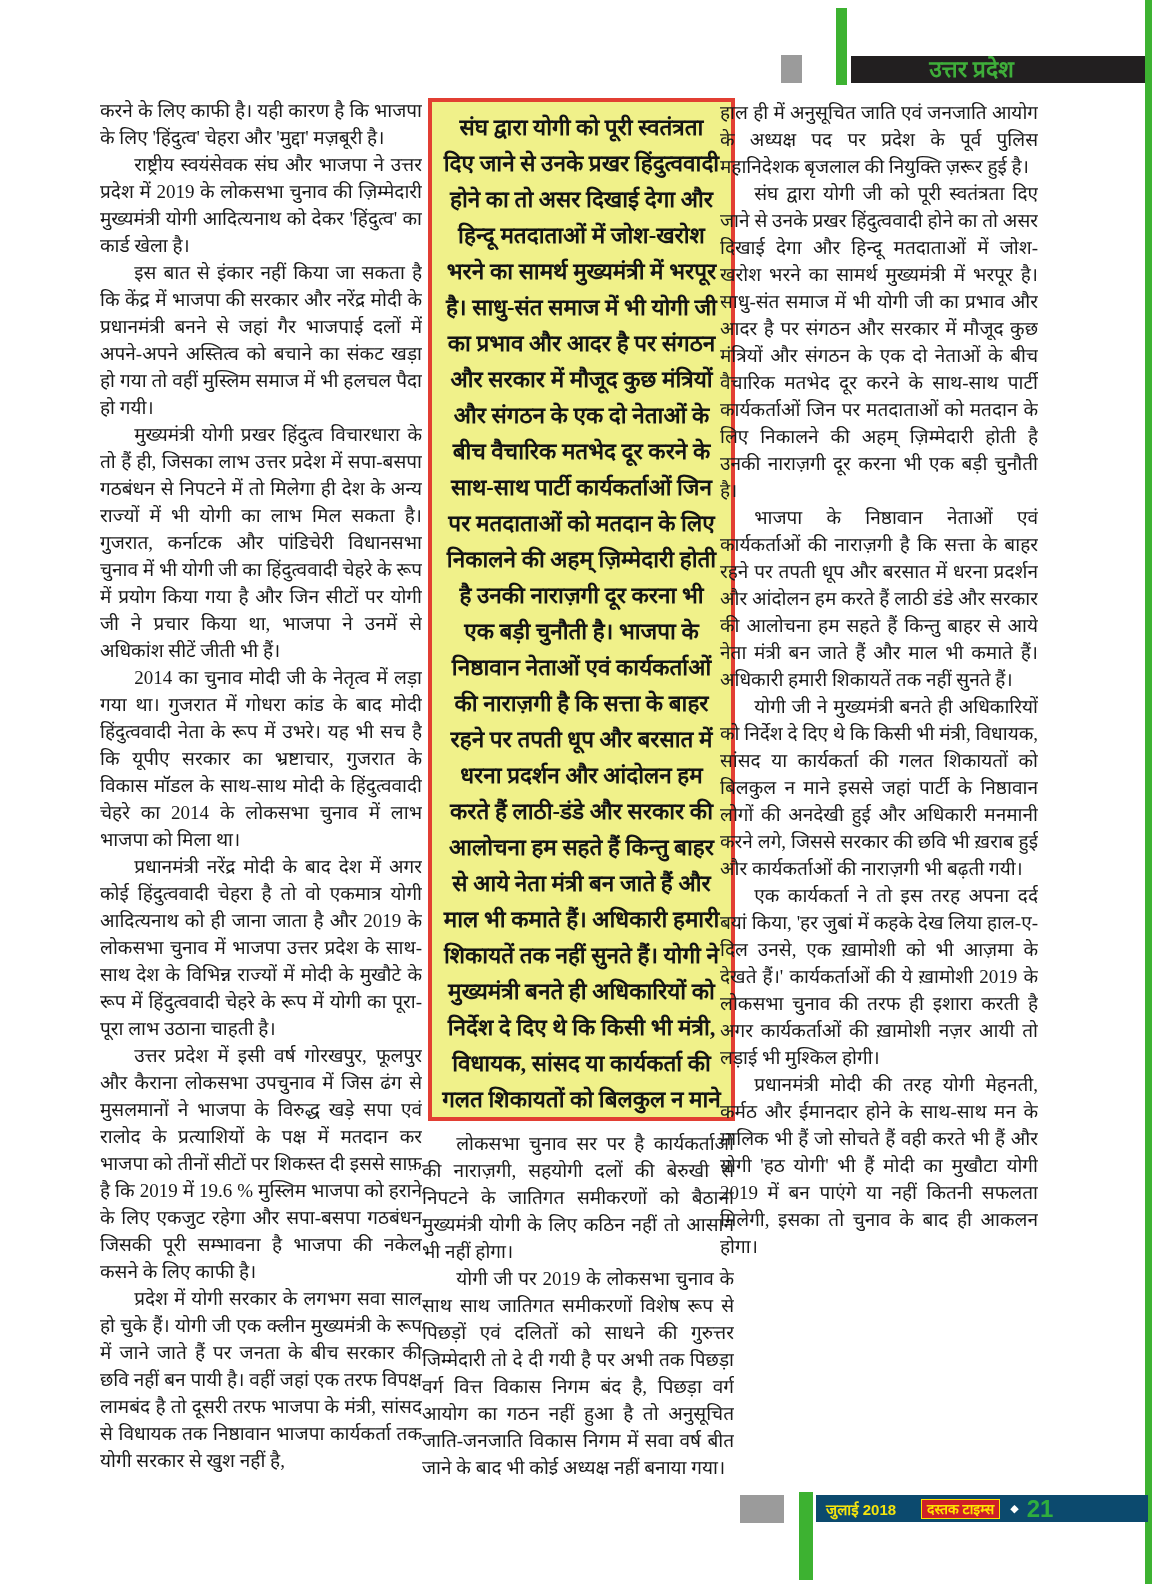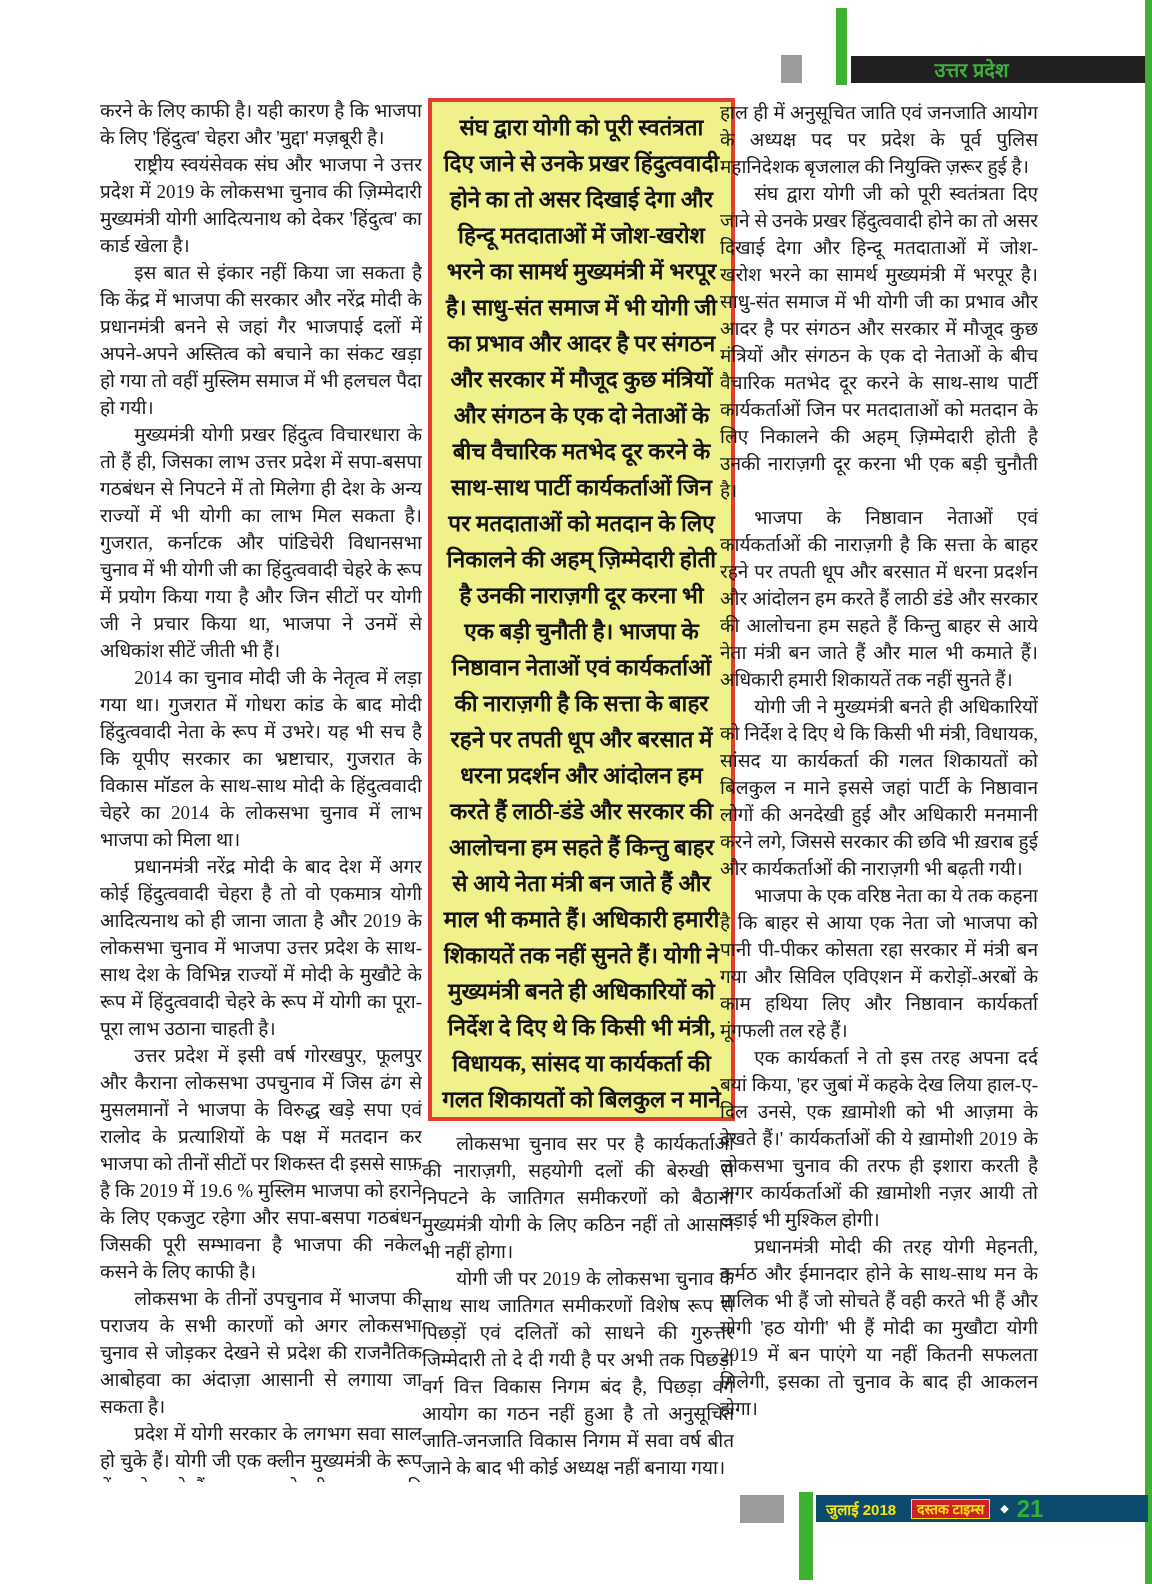--- a/index.html
+++ b/index.html
@@ -12,22 +12,22 @@
     color:#191919;
   }
   
   .hdr-gray{position:absolute;left:781px;top:55px;width:21px;height:28px;background:#9b9b9b;}
   .hdr-tick{position:absolute;left:836px;top:8px;width:11px;height:77px;background:#3db231;}
   .hdr-bar{
     position:absolute;left:851px;top:56px;width:297px;height:27px;
     background:#221f20;display:flex;align-items:center;justify-content:center;
   }
   .hdr-bar span{
-    color:#3fae3a;font-size:20px;font-weight:bold;line-height:1;
-    font-family:Liberation Sans, sans-serif;
+    color:#3fae3a;font-size:23px;font-weight:bold;line-height:1;
+    font-family:Liberation Serif, serif;
     transform:translateX(-28px);
   }
   
   .right-stripe{position:absolute;right:0;top:0;width:7px;height:1584px;background:#3db231;}
   
   .col p{
     margin:0;
     font-size:19px;line-height:27px;
     text-align:justify;
     text-indent:1.8em;
@@ -53,21 +53,21 @@
   
   .ftr-gray{position:absolute;left:740px;top:1495px;width:44px;height:28px;background:#9b9b9b;}
   .ftr-green{position:absolute;left:799px;top:1492px;width:14px;height:88px;background:#3db231;}
   .ftr-bar{
     position:absolute;left:816px;top:1495px;width:332px;height:27px;
     background:#0c4a6e;display:flex;align-items:center;
     font-family:"Liberation Sans", sans-serif;
   }
   .ftr-date{color:#f5e40e;font-size:15px;font-weight:bold;margin-left:10px;}
   .ftr-logo{
-    margin-left:15px;
+    margin-left:25px;
     background:#cf2027;color:#ffe400;
     border:1px solid #ffe400;
     font-size:14px;font-weight:bold;
     padding:0 5px;line-height:18px;
   }
   .ftr-diamond{color:#ffffff;font-size:11px;margin-left:10px;}
   .ftr-page{color:#2fae3e;font-size:24px;font-weight:bold;margin-left:8px;line-height:1;}
 </style>
 </head>
 <body>
@@ -83,39 +83,37 @@
   <div class="right-stripe"></div>
 
   <section class="col col1">
     <p class="cont">करने के लिए काफी है। यही कारण है कि भाजपा के लिए 'हिंदुत्व' चेहरा और 'मुद्दा' मज़बूरी है।</p>
     <p>राष्ट्रीय स्वयंसेवक संघ और  भाजपा ने उत्तर प्रदेश में 2019 के लोकसभा चुनाव की ज़िम्मेदारी मुख्यमंत्री योगी आदित्यनाथ को देकर 'हिंदुत्व' का कार्ड खेला है।</p>
     <p>इस बात से इंकार नहीं किया जा सकता है कि केंद्र में भाजपा की सरकार और नरेंद्र मोदी के प्रधानमंत्री बनने से जहां गैर भाजपाई दलों में अपने-अपने अस्तित्व को बचाने का संकट खड़ा हो गया तो वहीं मुस्लिम समाज में भी हलचल पैदा हो गयी।</p>
     <p>मुख्यमंत्री योगी प्रखर हिंदुत्व विचारधारा के तो हैं ही, जिसका लाभ उत्तर प्रदेश में सपा-बसपा गठबंधन से निपटने में तो मिलेगा ही देश के अन्य राज्यों में भी योगी का लाभ मिल सकता है। गुजरात, कर्नाटक और पांडिचेरी विधानसभा चुनाव में भी योगी जी का हिंदुत्ववादी चेहरे के रूप में प्रयोग किया गया है और जिन सीटों पर योगी जी ने प्रचार किया था, भाजपा ने उनमें से अधिकांश सीटें जीती भी हैं।</p>
     <p>2014 का चुनाव मोदी जी के नेतृत्व में लड़ा गया था। गुजरात में गोधरा कांड के बाद मोदी हिंदुत्ववादी नेता के रूप में उभरे। यह भी सच है कि यूपीए सरकार  का भ्रष्टाचार, गुजरात के विकास मॉडल के साथ-साथ मोदी के हिंदुत्ववादी चेहरे का 2014 के लोकसभा चुनाव में लाभ भाजपा को मिला था।</p>
     <p>प्रधानमंत्री नरेंद्र मोदी के बाद देश में अगर कोई हिंदुत्ववादी चेहरा है तो वो एकमात्र योगी आदित्यनाथ को ही जाना जाता है और 2019 के लोकसभा चुनाव में भाजपा उत्तर प्रदेश के साथ-साथ देश के विभिन्न राज्यों में मोदी के मुखौटे के रूप में हिंदुत्ववादी चेहरे के रूप में योगी का पूरा-पूरा लाभ उठाना चाहती है।</p>
     <p>उत्तर प्रदेश में इसी वर्ष गोरखपुर, फूलपुर और कैराना  लोकसभा उपचुनाव में जिस ढंग से मुसलमानों ने भाजपा के विरुद्ध खड़े सपा एवं रालोद के प्रत्याशियों के पक्ष में मतदान कर भाजपा को तीनों सीटों पर शिकस्त दी इससे साफ़ है कि 2019 में 19.6 % मुस्लिम भाजपा को हराने के लिए एकजुट रहेगा और सपा-बसपा गठबंधन जिसकी पूरी सम्भावना है भाजपा की नकेल कसने के लिए काफी है।</p>
-    <p>लोकसभा के तीनों उपचुनाव में भाजपा की पराजय के सभी कारणों को अगर लोकसभा चुनाव से जोड़कर देखने से प्रदेश की राजनैतिक आबोहवा का अंदाज़ा आसानी से लगाया जा सकता है।</p>
     <p>प्रदेश में योगी सरकार के लगभग सवा साल हो चुके हैं। योगी जी एक क्लीन मुख्यमंत्री के रूप में जाने जाते हैं पर जनता के बीच सरकार की छवि नहीं बन पायी है। वहीं जहां एक तरफ विपक्ष लामबंद है तो दूसरी तरफ भाजपा के मंत्री, सांसद से विधायक तक निष्ठावान भाजपा कार्यकर्ता तक योगी सरकार  से खुश नहीं है,</p>
   </section>
 
   <aside class="hl-box">
     <p>संघ द्वारा योगी को पूरी स्वतंत्रता दिए जाने से उनके प्रखर हिंदुत्ववादी होने का तो असर दिखाई देगा और हिन्दू मतदाताओं में जोश-खरोश भरने का सामर्थ  मुख्यमंत्री में भरपूर है। साधु-संत समाज में भी योगी जी का प्रभाव और आदर है पर संगठन और सरकार में मौजूद कुछ मंत्रियों और संगठन के एक दो नेताओं के बीच वैचारिक मतभेद दूर करने के साथ-साथ पार्टी कार्यकर्ताओं जिन पर मतदाताओं को मतदान के लिए निकालने की अहम् ज़िम्मेदारी होती है उनकी नाराज़गी दूर करना भी एक बड़ी चुनौती है। भाजपा के निष्ठावान नेताओं एवं कार्यकर्ताओं की नाराज़गी है कि सत्ता के बाहर रहने पर तपती धूप और बरसात में धरना प्रदर्शन और आंदोलन हम करते हैं लाठी-डंडे और सरकार की आलोचना हम सहते हैं किन्तु बाहर से आये नेता मंत्री बन जाते हैं और माल भी कमाते हैं। अधिकारी हमारी शिकायतें तक नहीं सुनते हैं। योगी ने मुख्यमंत्री बनते ही अधिकारियों को निर्देश दे दिए थे कि किसी भी मंत्री, विधायक, सांसद या कार्यकर्ता की गलत शिकायतों को बिलकुल न माने इससे जहां पार्टी के निष्ठावान लोगों की अनदेखी हुई और अधिकारी मनमानी करने लगे, जिससे सरकार की छवि खराब हुई।</p>
   </aside>
 
   <section class="col col2below">
     <p>लोकसभा चुनाव सर पर है कार्यकर्ताओं की नाराज़गी, सहयोगी दलों की बेरुखी से निपटने के जातिगत समीकरणों  को बैठाना मुख्यमंत्री योगी के लिए कठिन नहीं तो आसान भी नहीं होगा।</p>
     <p>योगी जी पर 2019 के लोकसभा चुनाव के साथ साथ जातिगत समीकरणों विशेष रूप से पिछड़ों एवं दलितों को साधने की गुरुत्तर जिम्मेदारी तो दे दी गयी है पर अभी तक पिछड़ा वर्ग वित्त विकास निगम बंद है, पिछड़ा वर्ग आयोग का गठन नहीं हुआ है तो अनुसूचित जाति-जनजाति विकास निगम में सवा वर्ष बीत जाने के बाद भी कोई अध्यक्ष नहीं बनाया गया।</p>
   </section>
 
   <section class="col col3">
     <p class="cont">हाल ही में  अनुसूचित जाति एवं जनजाति आयोग के अध्यक्ष पद पर प्रदेश के पूर्व पुलिस महानिदेशक बृजलाल की नियुक्ति ज़रूर हुई है।</p>
     <p>संघ द्वारा योगी जी को पूरी स्वतंत्रता दिए जाने से उनके प्रखर हिंदुत्ववादी होने का तो असर दिखाई देगा और हिन्दू मतदाताओं में जोश-खरोश भरने का सामर्थ  मुख्यमंत्री में भरपूर है। साधु-संत समाज में भी योगी जी का प्रभाव और आदर है पर संगठन और सरकार में मौजूद कुछ मंत्रियों और संगठन के एक दो नेताओं के बीच वैचारिक मतभेद दूर करने के साथ-साथ पार्टी कार्यकर्ताओं जिन पर मतदाताओं को मतदान के लिए निकालने की अहम् ज़िम्मेदारी होती है उनकी नाराज़गी दूर करना भी एक बड़ी चुनौती है।</p>
     <p>भाजपा के निष्ठावान नेताओं एवं कार्यकर्ताओं की नाराज़गी है कि सत्ता के बाहर रहने पर तपती धूप और बरसात में धरना प्रदर्शन और आंदोलन हम करते हैं लाठी  डंडे और सरकार की आलोचना हम सहते हैं किन्तु बाहर से आये नेता मंत्री बन जाते हैं और माल भी कमाते हैं। अधिकारी हमारी शिकायतें तक नहीं सुनते हैं।</p>
     <p>योगी जी ने मुख्यमंत्री बनते ही अधिकारियों को निर्देश दे दिए थे कि किसी भी मंत्री, विधायक, सांसद या कार्यकर्ता की गलत शिकायतों को बिलकुल न माने इससे जहां पार्टी के निष्ठावान लोगों की अनदेखी हुई और अधिकारी मनमानी करने लगे, जिससे सरकार की छवि भी ख़राब हुई और कार्यकर्ताओं की नाराज़गी भी बढ़ती गयी।</p>
-    <p>भाजपा के एक वरिष्ठ नेता का ये तक कहना है कि  बाहर से आया एक नेता जो भाजपा को पानी पी-पीकर कोसता रहा सरकार में मंत्री बन गया और सिविल एविएशन में करोड़ों-अरबों के काम हथिया लिए और निष्ठावान कार्यकर्ता मूंगफली तल रहे हैं।</p>
     <p>एक कार्यकर्ता ने तो इस तरह अपना दर्द बयां किया, 'हर जुबां में कहके देख लिया हाल-ए-दिल उनसे, एक ख़ामोशी को भी आज़मा के देखते हैं।' कार्यकर्ताओं  की ये ख़ामोशी 2019 के लोकसभा चुनाव की तरफ ही इशारा करती है अगर कार्यकर्ताओं की ख़ामोशी नज़र आयी तो लड़ाई भी मुश्किल होगी।</p>
     <p><span>प्रधानमंत्री मोदी की तरह योगी मेहनती, कर्मठ और ईमानदार होने के साथ-साथ मन के मालिक भी हैं जो सोचते हैं वही करते भी हैं और योगी 'हठ योगी' भी हैं मोदी का मुखौटा योगी 2019 में बन पाएंगे या नहीं कितनी सफलता मिलेगी, इसका तो चुनाव के बाद ही आकलन होगा।</span></p>
   </section>
 
   <div class="ftr-gray"></div>
   <div class="ftr-green"></div>
   <div class="ftr-bar">
     <span class="ftr-date">जुलाई 2018</span>
     <span class="ftr-logo">दस्तक टाइम्स</span>
     <span class="ftr-diamond">◆</span>

